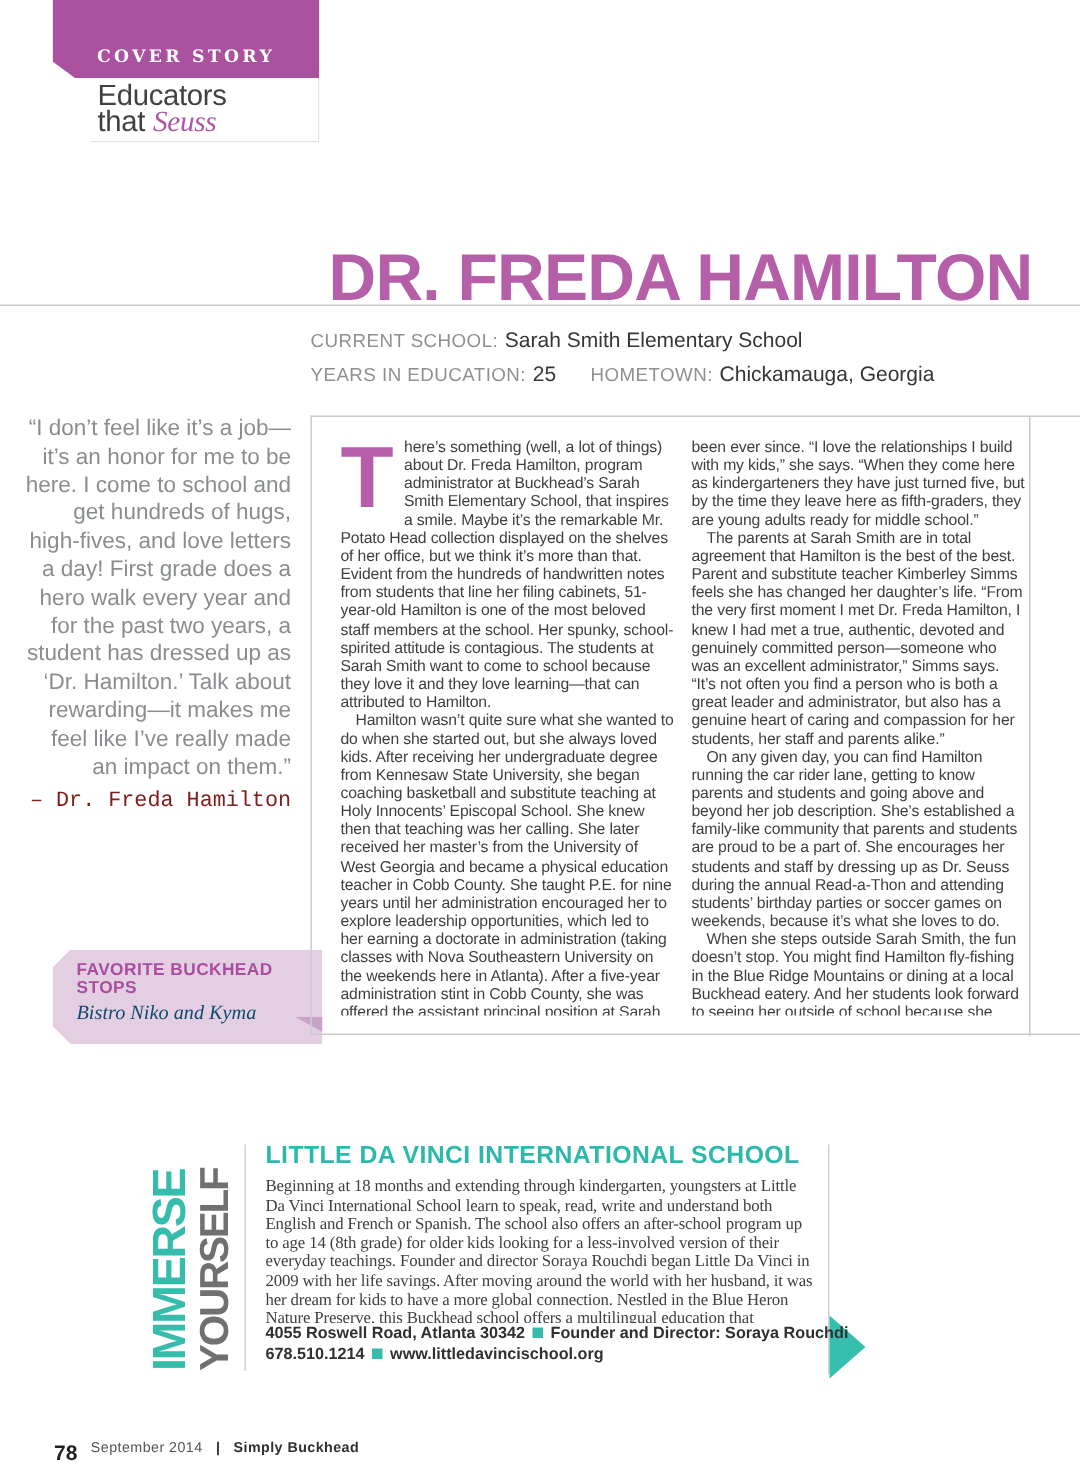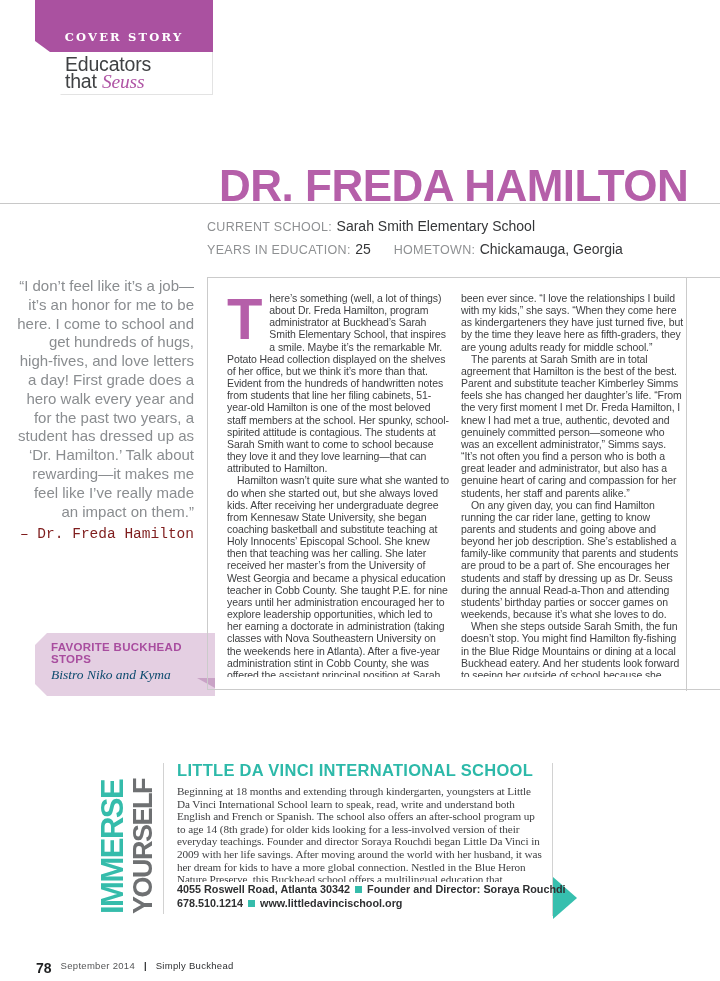--- a/index.html
+++ b/index.html
@@ -65,21 +65,21 @@
            font-family:"Liberation Serif", serif; font-size:11.2px; line-height:12.6px; letter-spacing:-0.1px; color:#3e3f41; }
   .imm-address { position:absolute; left:177px; top:883px; font-family:Liberation Sans, sans-serif;
            font-weight:700; font-size:10.8px; line-height:13.5px; color:#2f3032; }
   .tealsq { display:inline-block; width:7px; height:7px; background:#35bcab; margin:0 5px; }
 
   
   .footer { position:absolute; left:36px; top:924px; display:flex; align-items:flex-start; gap:9px;margin-top:36px; }
   .footer .pnum { font-size:14px; font-weight:700; color:#1f2021; }
   .footer .issue { font-size:9.5px; color:#545556; letter-spacing:0.3px; }
   .footer .sep { font-size:9.5px; color:#2f3032; font-weight:700; }
-  .footer .mag { font-size:9.5px; font-weight:400; color:#2f3032; letter-spacing:0.3px; }
+  .footer .mag { font-size:9.5px; font-weight:700; color:#2f3032; letter-spacing:0.3px; }
 </style>
 </head>
 <body>
 
 <div class="page">
 
   <div class="tab">
     <div class="tab-label">COVER STORY</div>
   </div>
   <div class="series">

